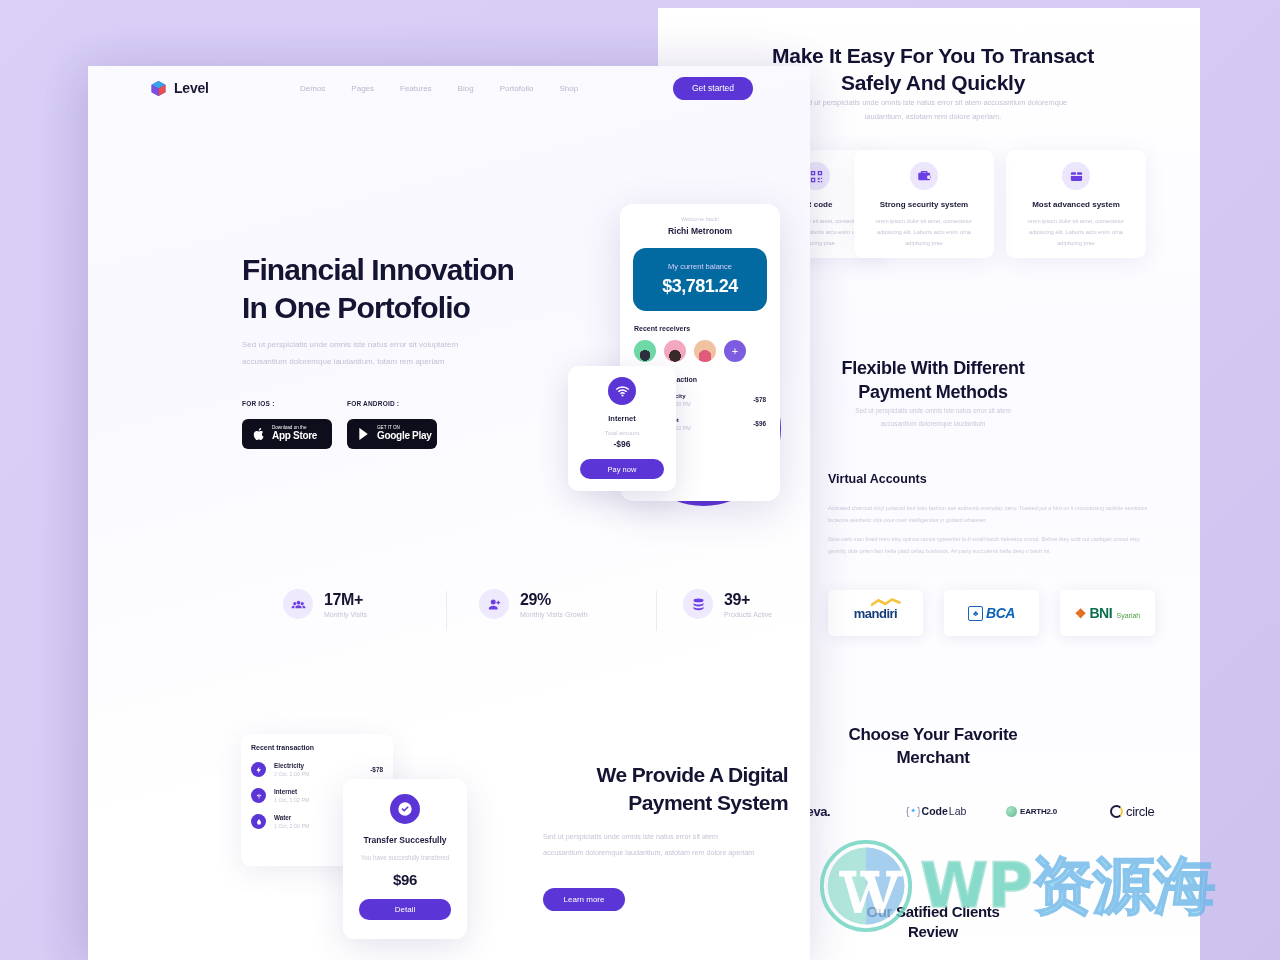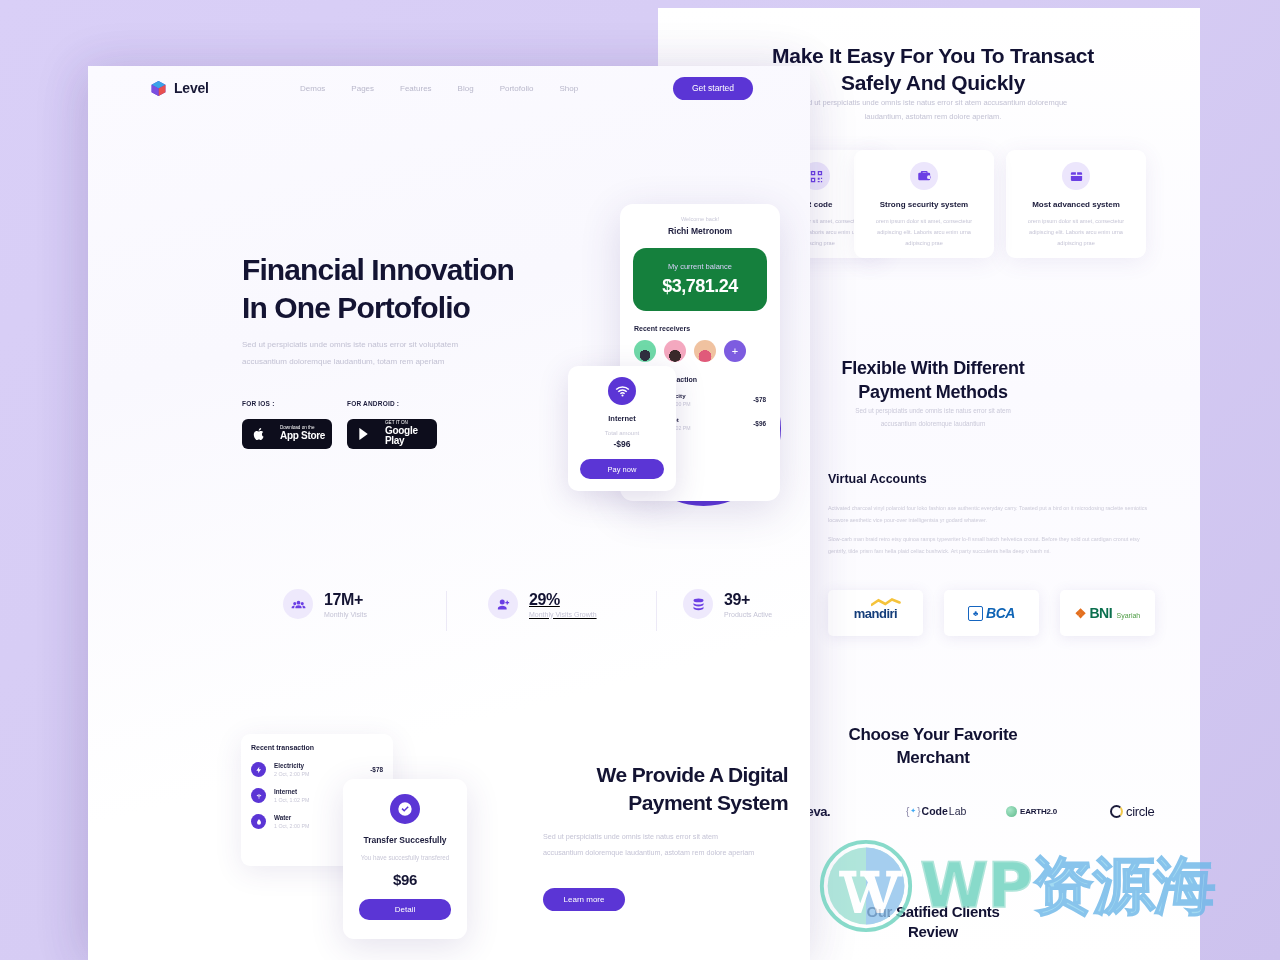--- a/index.html
+++ b/index.html
@@ -168,40 +168,40 @@
   .store-labels { position: absolute; left: 154px; top: 334px; width: 260px; }
   .st-lab { position: absolute; font-size: 6.5px; font-weight: 700; color: #1c1c3c; letter-spacing: 0.2px; }
   .st-lab.l1 { left: 0; }
   .st-lab.l2 { left: 105px; }
   .store-btns { position: absolute; left: 154px; top: 353px; display: flex; gap: 15px; }
   .store-btn {
     width: 90px; height: 30px; background: #0d0d1c; border-radius: 6px;
     display: flex; align-items: center; gap: 6px; padding-left: 10px; cursor: pointer;
   }
   .store-btn svg { flex: 0 0 auto; }
-  .store-txt { line-height: 1.05; margin-left: 8px; }
+  .store-txt { line-height: 1.05; }
   .store-txt .s1 { display: block; font-size: 4.6px; color: #fff; }
   .store-txt .s2 { display: block; font-size: 10px; font-weight: 700; color: #fff; letter-spacing: -0.3px; }
 
   
   .mock { position: absolute; left: 478px; top: 130px; width: 240px; height: 310px; }
   .mock-blob {
     position: absolute; left: 60px; top: 155px; width: 155px; height: 155px;
     border-radius: 50%; background: #5b35d5;
   }
   .phone {
     position: absolute; left: 54px; top: 8px; width: 160px; height: 297px;
     background: #fff; border-radius: 13px;
     box-shadow: 0 10px 40px rgba(70,50,130,0.16);
     overflow: hidden;
   }
   .ph-welcome { text-align: center; font-size: 5.6px; color: #c9c8d8; margin-top: 12px; }
   .ph-name { text-align: center; font-size: 8.5px; font-weight: 700; color: #1c1c3c; margin-top: 4px; }
   .ph-bal {
-    margin: 12px 13px 0; height: 63px; border-radius: 13px; background: #15803d;
+    margin: 12px 13px 0; height: 63px; border-radius: 13px; background: #0369a1;
     display: flex; flex-direction: column; align-items: center; justify-content: center;
   }
   .ph-bal .bl { font-size: 7.5px; color: #d9d0fb; }
   .ph-bal .bv { font-size: 18px; font-weight: 700; color: #fff; margin-top: 5px; letter-spacing: -0.5px; }
   .ph-sec { font-size: 7px; font-weight: 700; color: #1c1c3c; margin: 14px 0 0 14px; }
   .ph-avatars { display: flex; gap: 8px; margin: 8px 0 0 14px; }
   .av { width: 22px; height: 22px; border-radius: 50%; }
   .av1 { background: radial-gradient(circle at 50% 70%, #2f2f3e 0 28%, transparent 29%), #6fd9a8; }
   .av2 { background: radial-gradient(circle at 50% 72%, #3a2a2a 0 30%, transparent 31%), #f4a8bf; }
   .av3 { background: radial-gradient(circle at 50% 75%, #e05a7a 0 32%, transparent 33%), #f0c2a0; }
@@ -230,21 +230,21 @@
   .pay-v { font-size: 8.5px; font-weight: 700; color: #1c1c3c; margin-top: 3px; }
   .pay-btn {
     margin: 10px auto 0; width: 84px; height: 20px; border: none; border-radius: 10px;
     background: #5b35d5; color: #fff; font-size: 7.5px; font-family: inherit; cursor: pointer;
   }
 
   
   .stats { position: absolute; left: 195px; top: 523px; width: 500px; height: 48px; }
   .stat { position: absolute; top: 0; display: flex; align-items: center; gap: 11px; }
   .stat.s1 { left: 0; }
-  .stat.s2 { left: 205px; text-decoration: underline; }
+  .stat.s2 { left: 196px; }
   .stat.s3 { left: 400px; }
   .stat-ico {
     width: 30px; height: 30px; border-radius: 50%; background: #eee9fc;
     display: flex; align-items: center; justify-content: center;
   }
   .stat-ico svg { width: 15px; height: 15px; fill: #6b3fe4; }
   .stat-v { font-size: 16px; font-weight: 700; color: #141433; letter-spacing: -0.4px; }
   .stat-l { font-size: 7px; color: #c4c3d5; margin-top: 2px; }
   .stat-div { position: absolute; top: 2px; width: 1px; height: 40px; background: #ece9f6; }
   .stat-div.d1 { left: 163px; }

